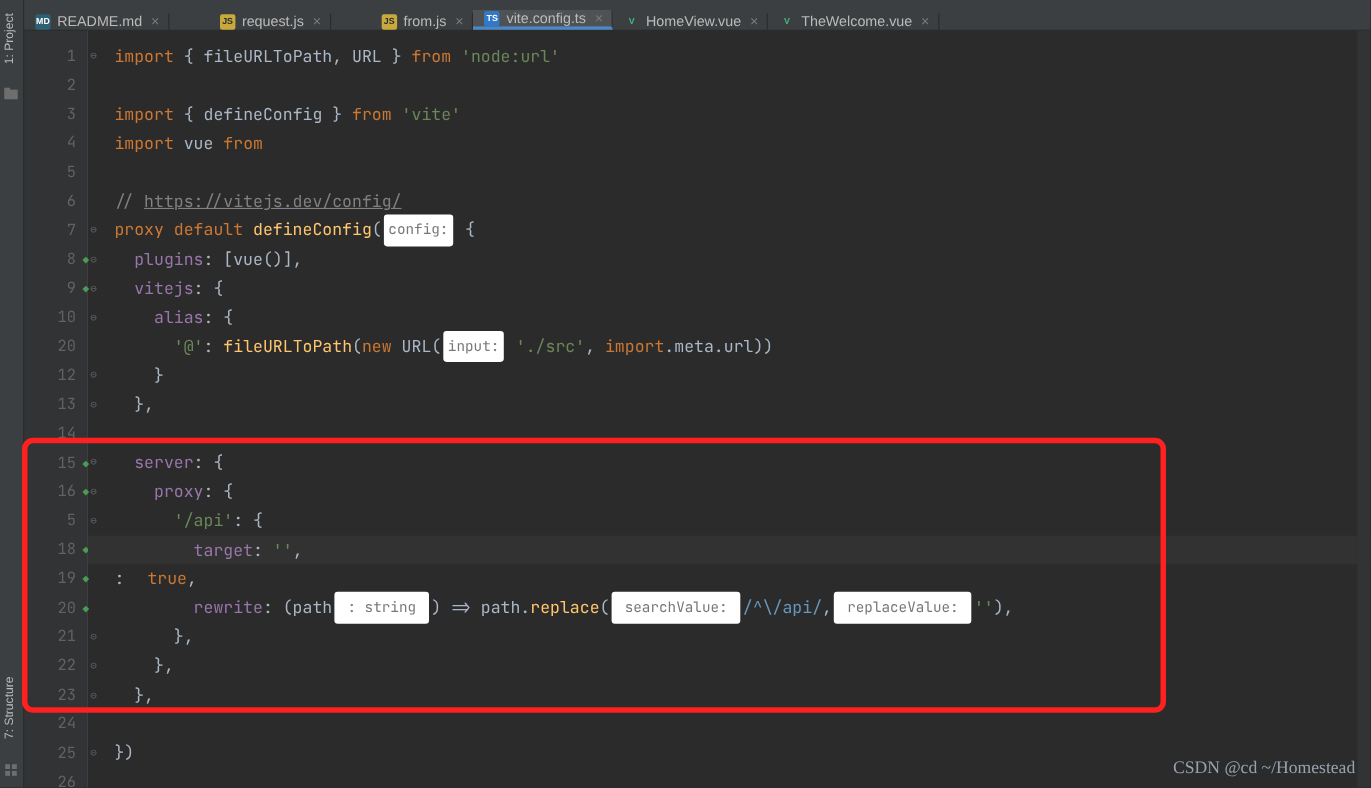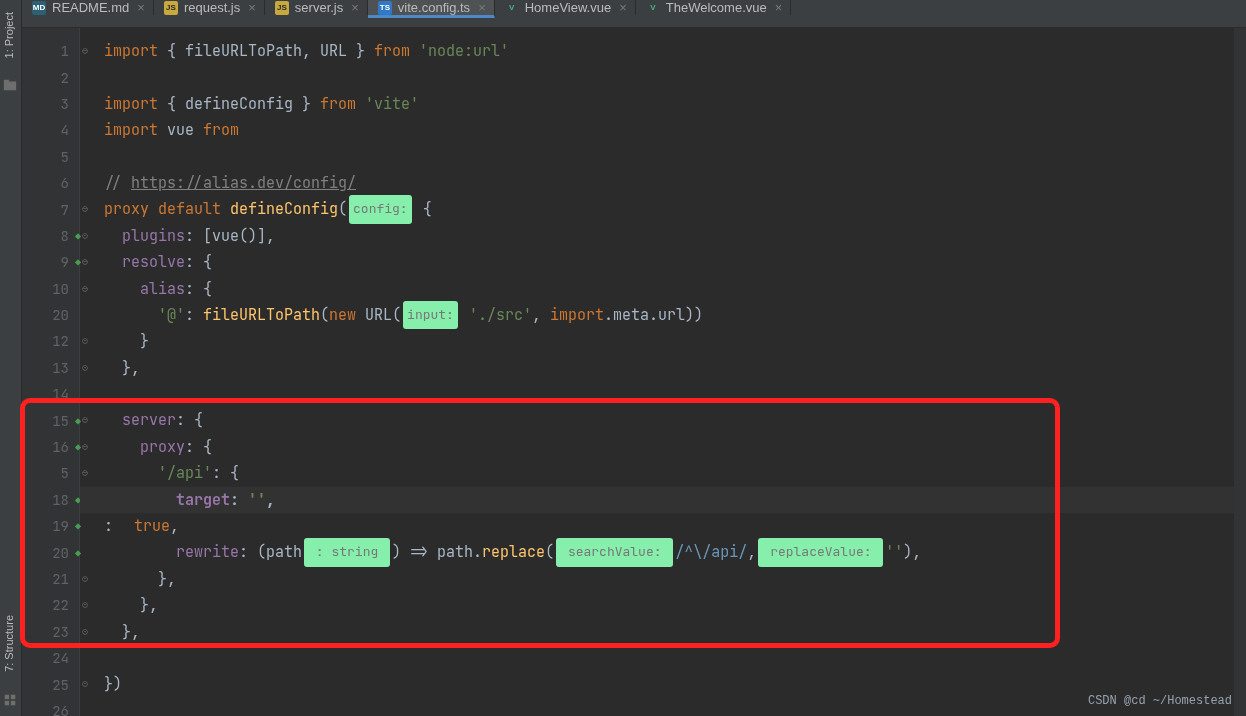--- a/index.html
+++ b/index.html
@@ -44,21 +44,21 @@
 }
 
 
 .tab-bar {
   position: absolute;
   left: 22px; top: 0;
   right: 0;
   height: 28px;
   background: #3c3f41;
   display: flex;
-  align-items: flex-start;
+  align-items: flex-end;
   border-bottom: 1px solid #2b2b2b;
 }
 .tab {
   display: flex;
   align-items: center;
   padding: 0 8px 0 10px;
   border-right: 1px solid #2b2b2b;
   font-family: sans-serif;
   font-size: 13px;
   color: #bbbbbb;
@@ -68,21 +68,21 @@
 .tab.active {
   background: #4e5254;
   border-bottom: 3px solid #3e86a0;
   padding-bottom: 0;
 }
 .tab.active.blue-underline { border-bottom-color: #4a88c7; }
 .tab .file-icon { width: 14px; height: 14px; display: inline-flex; align-items: center; justify-content: center; font-size: 8px; font-weight: bold; }
 .tab .close { color: #7a7a7a; font-size: 13px; cursor: pointer; margin-left: 2px;}
 
 .icon-md { background: #2d6073; color: #fff; padding: 1px 2px; border-radius: 2px; }
-.icon-js { background: #c7a93e; color: #2b2b2b; padding: 1px 2px; border-radius: 2px; font-size:7px;}
+.icon-js { background: #c7a93e; color: #2b2b2b; padding: 1px 2px; border-radius: 2px; font-size:7px;margin-left:36px;}
 .icon-ts { background: #3178c6; color: #fff; padding: 1px 2px; border-radius: 2px; font-size:7px;}
 .icon-vue { color: #41b883; font-weight: bold; font-size: 12px; }
 
 
 .editor {
   position: absolute;
   left: 22px; top: 28px;
   right: 0; bottom: 0;
   background: #2b2b2b;
   display: flex;
@@ -118,55 +118,55 @@
 .code-line {
   height: 26.4px;
   display: flex;
   align-items: center;
   padding-left: 24px;
   white-space: pre;
   font-size: 15px;
   line-height: 26.4px;
   position: relative;
 }
-.code-line.hl { background: #323232; font-weight: bold; }
+.code-line.hl { background: #323232; }
 .fold-mark {
   position: absolute;
   left: 2px;
   color: #606366;
   font-size: 10px;
   cursor: pointer;
 }
 
 
 .kw { color: #cc7832; }
 .fn { color: #ffc66d; }
 .pl { color: #a9b7c6; }
 .str { color: #6a8759; }
 .cm { color: #808080; }
 .url { text-decoration: underline; }
-.param-hint { background: #86efac; color: #787878; font-size: 13px; padding: 1px 4px; border-radius: 3px; margin: 0 2px;}
+.param-hint { background: #ffffff; color: #787878; font-size: 13px; padding: 1px 4px; border-radius: 3px; margin: 0 2px;}
 .bool { color: #cc7832; margin-left: 12px; }
 .regex { color: #6897bb; }
 .prop { color: #9876aa; }
 
 
 .highlight-box {
   position: absolute;
   border: 5px solid #ff2020;
   border-radius: 10px;
   pointer-events: none;
 }
 
 
 .watermark {
   position: absolute;
   bottom: 8px; right: 14px;
-  font-family: Liberation Mono, monospace;
-  font-size: 12px;
+  font-family: Liberation Serif, serif;
+  font-size: 16px;
   color: #a9b7c6;
   opacity: 0.85;
 }
 
 
 .scrollbar-track {
   position: absolute;
   right: 0; top: 28px; bottom: 0;
   width: 12px;
   background: #313335;
@@ -196,21 +196,21 @@
     <span>README.md</span>
     <span class="close">×</span>
   </div>
   <div class="tab">
     <span class="file-icon icon-js">JS</span>
     <span>request.js</span>
     <span class="close">×</span>
   </div>
   <div class="tab">
     <span class="file-icon icon-js">JS</span>
-    <span>server.js</span>
+    <span>from.js</span>
     <span class="close">×</span>
   </div>
   <div class="tab active blue-underline">
     <span class="file-icon icon-ts">TS</span>
     <span>vite.config.ts</span>
     <span class="close">×</span>
   </div>
   <div class="tab">
     <span class="file-icon icon-vue">V</span>
     <span>HomeView.vue</span>
@@ -251,24 +251,24 @@
       <div class="line-no">24</div>
       <div class="line-no">25</div>
       <div class="line-no">26</div>
     </div>
   <div class="code-area">
     <div class="code-line"><span class="fold-mark">⊖</span><span class="kw">import</span><span> { </span><span class="pl">fileURLToPath</span><span>, </span><span class="pl">URL</span><span> } </span><span class="kw">from</span><span class="str"> 'node:url'</span></div>
     <div class="code-line"></div>
     <div class="code-line"><span class="kw">import</span><span> { </span><span class="pl">defineConfig</span><span> } </span><span class="kw">from</span><span class="str"> 'vite'</span></div>
     <div class="code-line"><span class="kw">import</span><span> vue </span><span class="kw">from</span></div>
     <div class="code-line"></div>
-    <div class="code-line"><span class="cm">// </span><span class="cm url">https://alias.dev/config/</span></div>
+    <div class="code-line"><span class="cm">// </span><span class="cm url">https://vitejs.dev/config/</span></div>
     <div class="code-line"><span class="fold-mark">⊖</span><span class="kw">proxy default </span><span class="fn">defineConfig</span><span>(</span><span class="param-hint">config:</span><span> {</span></div>
     <div class="code-line"><span class="fold-mark">⊝</span><span class="prop">  plugins</span><span>: [vue()],</span></div>
-    <div class="code-line"><span class="fold-mark">⊖</span><span class="prop">  resolve</span><span>: {</span></div>
+    <div class="code-line"><span class="fold-mark">⊖</span><span class="prop">  vitejs</span><span>: {</span></div>
     <div class="code-line"><span class="fold-mark">⊖</span><span class="prop">    alias</span><span>: {</span></div>
     <div class="code-line"><span class="str">      '@'</span><span>: </span><span class="fn">fileURLToPath</span><span>(</span><span class="kw">new </span><span>URL</span><span>(</span><span class="param-hint">input:</span><span class="str"> './src'</span><span>, </span><span class="kw">import</span><span>.meta.url))</span></div>
     <div class="code-line"><span class="fold-mark">⊝</span><span>    }</span></div>
     <div class="code-line"><span class="fold-mark">⊝</span><span>  },</span></div>
     <div class="code-line"></div>
     <div class="code-line"><span class="fold-mark">⊖</span><span class="prop">  server</span><span>: {</span></div>
     <div class="code-line"><span class="fold-mark">⊖</span><span class="prop">    proxy</span><span>: {</span></div>
     <div class="code-line"><span class="fold-mark">⊖</span><span class="str">      '/api'</span><span>: {</span></div>
     <div class="code-line hl"><span class="prop">        target</span><span>: </span><span class="str">'</span><span class="str">'</span><span>,</span></div>
     <div class="code-line"><span>: </span><span class="bool">true</span><span>,</span></div>

